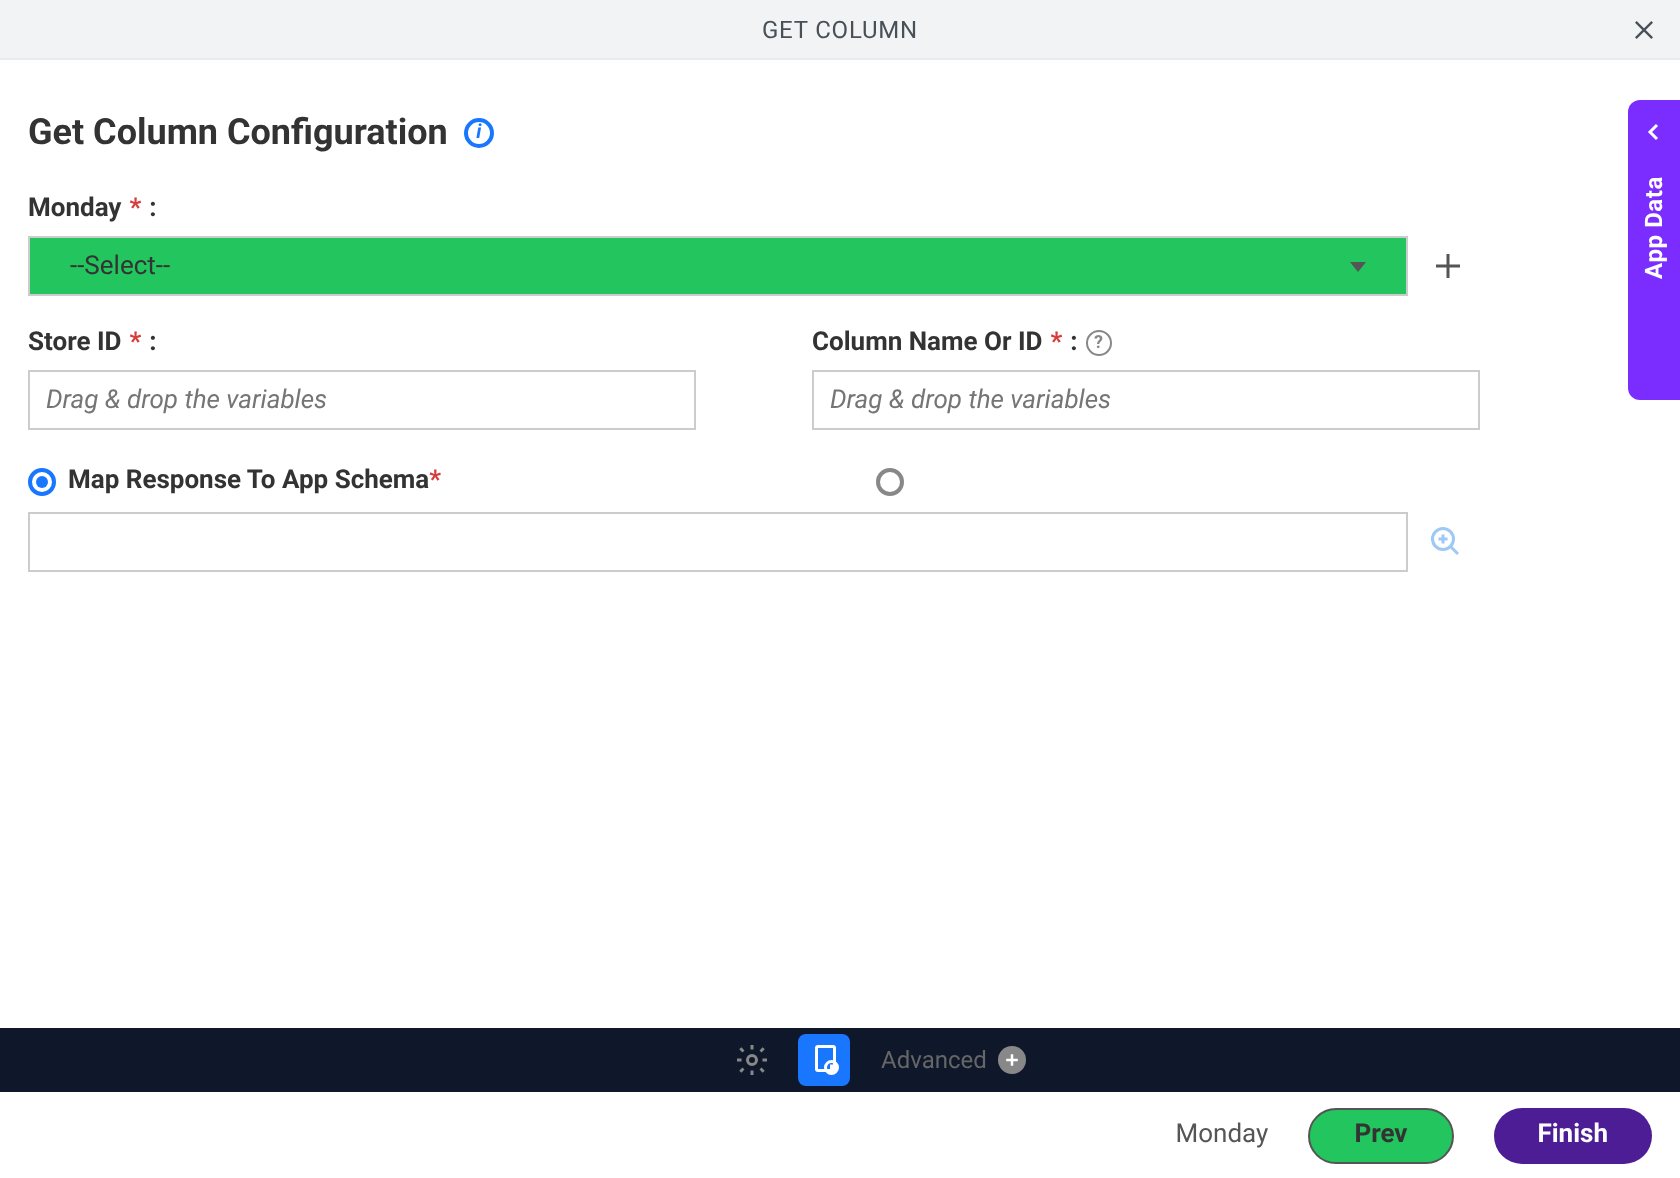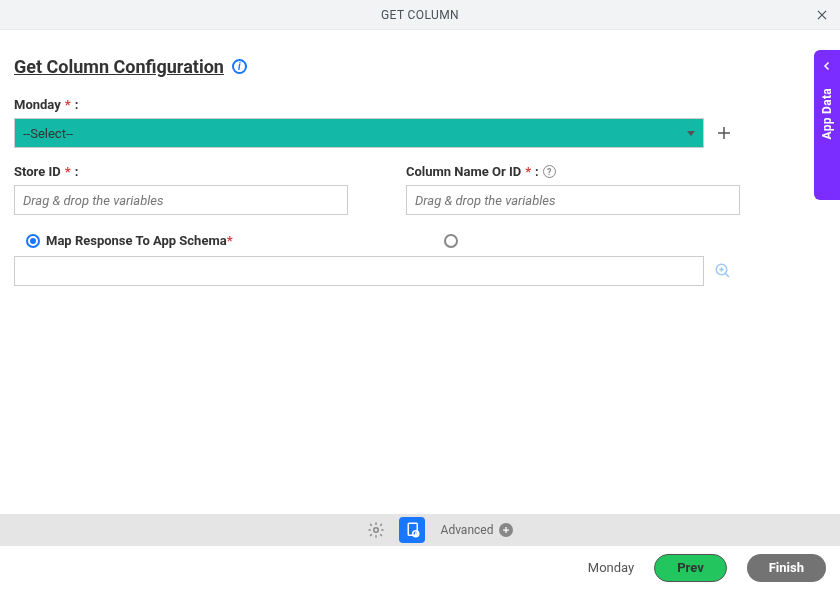--- a/index.html
+++ b/index.html
@@ -13,73 +13,73 @@
     font-size: 12px; letter-spacing: .4px; color: #495057;
   }
   .header-close {
     position: absolute; right: 8px; top: 50%; transform: translateY(-50%);
     width: 20px; height: 20px; display: flex; align-items: center; justify-content: center;
     cursor: pointer; color: #495057;
   }
   .header-close svg { width: 14px; height: 14px; }
   .content { padding: 26px 14px 0 14px; }
   .page-title-row { display: flex; align-items: center; gap: 8px; margin-bottom: 20px; }
-  .page-title { font-size: 18px; font-weight: 700; color: #333; text-decoration: underline; }
+  .page-title { font-size: 18px; font-weight: 700; color: #333; }
   .info-icon {
     width: 15px; height: 15px; border: 2px solid #1976ff; border-radius: 50%;
     display: inline-flex; align-items: center; justify-content: center;
     color: #1976ff; font-size: 10px; font-weight: 700; font-style: italic;
   }
   .field-block { margin-bottom: 16px; }
   .field-label {
     font-size: 13px; font-weight: 700; color: #333; margin-bottom: 6px;
     display: flex; align-items: center; gap: 4px;
   }
   .req { color: #d93a3a; font-weight: 700; }
   .help-icon {
     width: 13px; height: 13px; border: 1.5px solid #888; border-radius: 50%;
     display: inline-flex; align-items: center; justify-content: center;
     color: #888; font-size: 9px; font-weight: 700;
   }
   .select-row { display: flex; align-items: center; gap: 10px; }
   .select {
-    flex: 0 0 690px; height: 30px; border: 1px solid #ccc; background: #14b8a6;
+    flex: 0 0 690px; height: 30px; border: 1px solid #ccc; background: #22c55e;
     display: flex; align-items: center; justify-content: space-between;
-    padding: 0 8px; font-size: 13px; color: #333; cursor: pointer;
+    padding: 0 20px; font-size: 13px; color: #333; cursor: pointer;
   }
   .select .caret { width: 0; height: 0; border-left: 4px solid transparent; border-right: 4px solid transparent; border-top: 5px solid #555; }
   .plus-btn {
     width: 20px; height: 20px; display: flex; align-items: center; justify-content: center;
     cursor: pointer; color: #555;
   }
   .plus-btn svg { width: 18px; height: 18px; }
   .two-col { display: flex; gap: 24px; }
   .col { flex: 0 0 334px; }
   .text-input {
     width: 100%; height: 30px; border: 1px solid #ccc; padding: 0 8px;
     font-size: 13px; font-style: italic; color: #888; outline: none;
   }
-  .radio-row { display: flex; gap: 24px; margin-top: 18px; margin-bottom: 8px; margin-left: 12px; }
+  .radio-row { display: flex; gap: 24px; margin-top: 18px; margin-bottom: 8px; }
   .radio-item { display: flex; align-items: center; gap: 6px; font-size: 13px; font-weight: 700; color: #333; flex: 0 0 50%; cursor: pointer; }
   .radio {
     width: 14px; height: 14px; border: 2px solid #888; border-radius: 50%;
     display: inline-flex; align-items: center; justify-content: center; flex-shrink: 0;
   }
   .radio.checked { border-color: #1976ff; }
   .radio.checked::after { content: ""; width: 6px; height: 6px; background: #1976ff; border-radius: 50%; }
   .schema-row { display: flex; align-items: center; gap: 10px; }
   .schema-input {
     flex: 0 0 690px; height: 30px; border: 1px solid #ccc; background: #fff;
     padding: 0 8px; font-size: 13px; color: #333; outline: none;
   }
   .zoom-icon { width: 18px; height: 18px; cursor: pointer; color: #9ec8f5; }
   .zoom-icon svg { width: 18px; height: 18px; }
   .toolbar {
     position: absolute; left: 0; right: 0; top: 514px; height: 32px;
-    background: #e5e5e5; display: flex; align-items: center; justify-content: center; gap: 10px; padding-left: 36px;
+    background: #0f172a; display: flex; align-items: center; justify-content: center; gap: 10px; padding-left: 36px;
   }
   .tb-btn {
     width: 26px; height: 26px; display: flex; align-items: center; justify-content: center;
     border-radius: 4px; cursor: pointer;
   }
   .tb-btn.plain { color: #888; }
   .tb-btn.active { background: #1976ff; color: #fff; }
   .tb-btn svg { width: 18px; height: 18px; }
   .adv-group { display: flex; align-items: center; gap: 6px; margin-left: 6px; cursor: pointer; }
   .adv-label { font-size: 12px; color: #666; }
@@ -92,21 +92,21 @@
     position: absolute; left: 0; right: 0; bottom: 0; height: 43px;
     display: flex; align-items: center; justify-content: flex-end; gap: 20px;
     padding: 0 14px; background: #fff;
   }
   .btn-link { font-size: 13px; color: #555; cursor: pointer; }
   .btn {
     height: 28px; padding: 0 22px; border-radius: 14px; font-size: 13px;
     font-weight: 700; display: flex; align-items: center; justify-content: center; cursor: pointer;
   }
   .btn-outline { border: 1px solid #555; color: #333; background: #22c55e; }
-  .btn-primary { border: none; background: #737373; color: #fff; }
+  .btn-primary { border: none; background: #4c1d95; color: #fff; }
   .side-tab {
     position: absolute; right: 0; top: 50px; width: 26px; height: 150px;
     background: #7b2cff; border-radius: 6px 0 0 6px; color: #fff;
     display: flex; flex-direction: column; align-items: center; padding-top: 10px;
     cursor: pointer;
   }
   .side-tab svg { width: 12px; height: 12px; }
   .side-tab-label {
     writing-mode: vertical-rl; transform: rotate(180deg);
     font-size: 12px; font-weight: 700; margin-top: 16px; letter-spacing: .3px;

